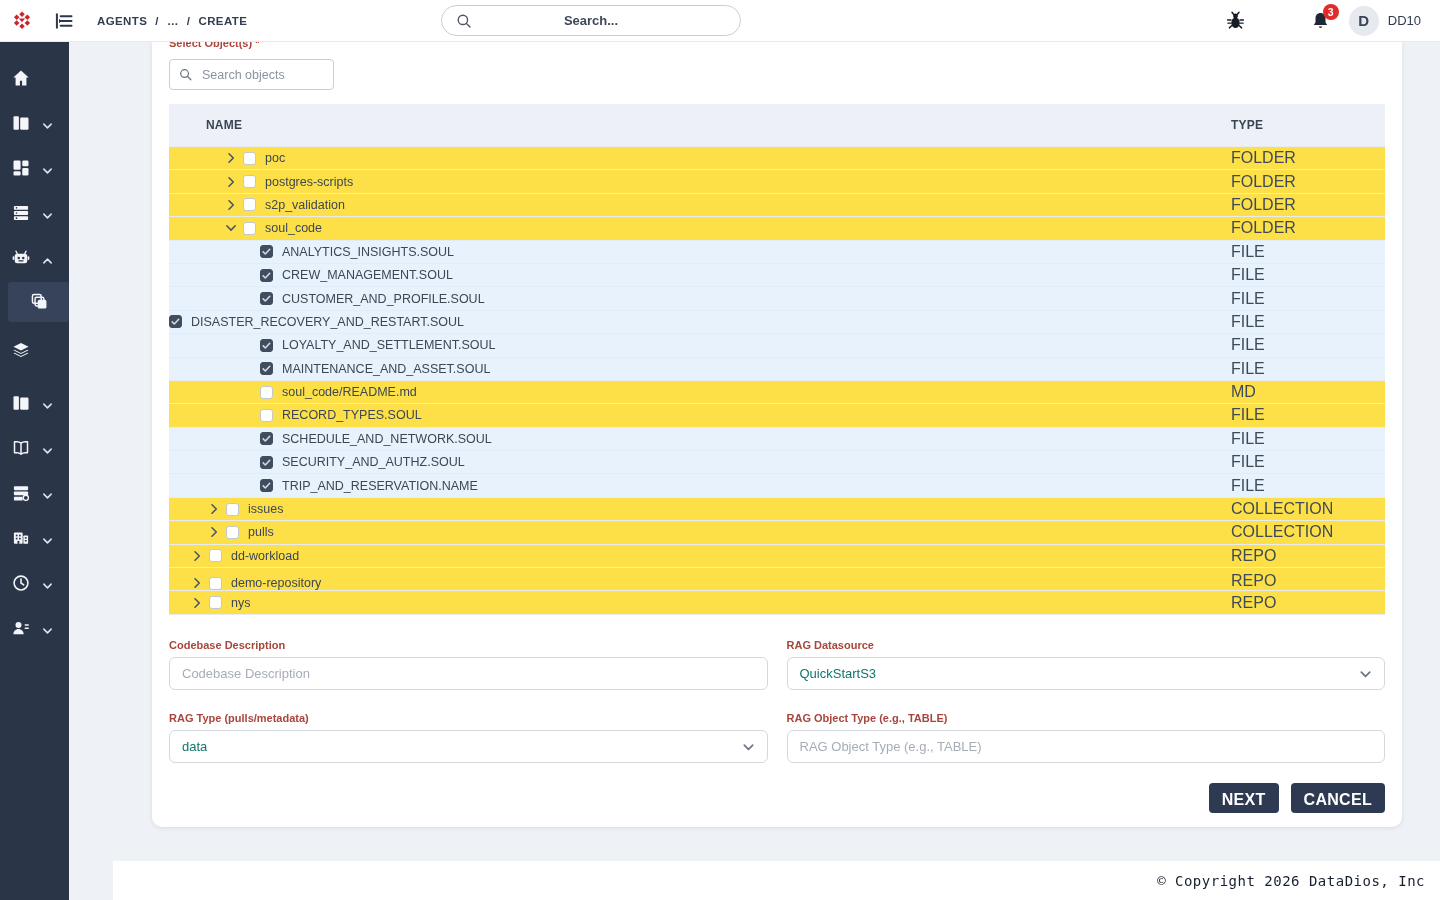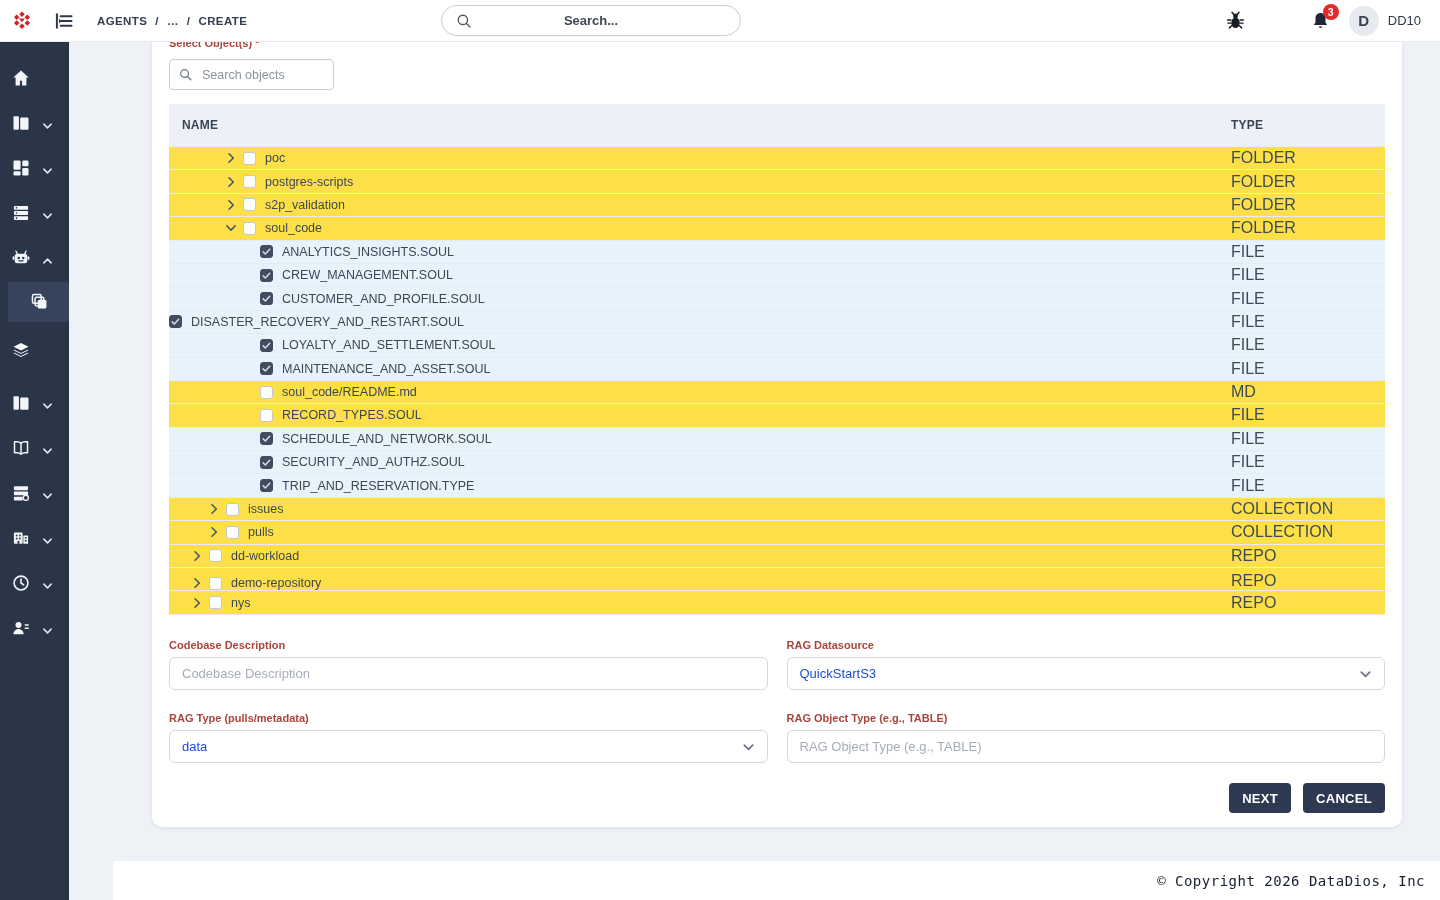--- a/index.html
+++ b/index.html
@@ -66,21 +66,21 @@
     margin-top:10px; width:165px; height:31px; border:1px solid #c9ced6; border-radius:4px;
     display:flex; align-items:center; padding:0 8px; gap:7px; background:#fff;
   }
   .obj-search .mag { width:15px; height:15px; flex:none; }
   .obj-search input { border:none; outline:none; width:100%; font-family:inherit; font-size:12.5px; color:#4a5360; }
   .obj-search input::placeholder { color:#8b93a0; opacity:1; }
 
   
   .obj-table { margin-top:14px; border-bottom:1px solid #e7eaee; }
   .thead { height:42px; background:#edf1f7; display:flex; align-items:center;
-    font-size:12px; font-weight:700; color:#3a4553; letter-spacing:.2px; }
+    font-size:12px; font-weight:700; color:#3a4553; letter-spacing:.2px;padding-left:24px; }
   .th-name { flex:1; padding-left:13px; }
   .th-type { width:154px; flex:none; }
   .trow { height:23.4px; display:flex; align-items:center; border-top:1px solid #e9ebef;
     font-size:12.5px; color:#3d4754; background:#fde047; cursor:default; }
   .trow.hl { background:#e8f2fd; border-top-color:#e0ecf9; }
   .chev { width:14px; height:14px; margin-right:5px; flex:none; cursor:pointer; }
   .chev svg { display:block; }
   .cb { width:13px; height:13px; border:1px solid #c2c8d0; border-radius:3px; background:#fff;
     margin-right:9px; flex:none; cursor:pointer; }
   .cb.on { background:#404d60; border-color:#404d60; display:flex; align-items:center; justify-content:center; }
@@ -91,29 +91,29 @@
   .form-grid { display:grid; grid-template-columns:1fr 1fr; column-gap:19px; row-gap:22px; margin-top:24px; }
   .f-label { font-size:11px; font-weight:600; color:#a9453c; margin-bottom:6px; }
   .f-input { position:relative; }
   .f-input input {
     width:100%; height:33px; border:1px solid #d3d8df; border-radius:6px; outline:none;
     padding:0 12px; font-family:inherit; font-size:13px; color:#4a5360; background:#fff;
   }
   .f-input input::placeholder { color:#a7adb6; opacity:1; }
   .f-select {
     position:relative; height:33px; border:1px solid #d3d8df; border-radius:6px;
-    display:flex; align-items:center; padding:0 34px 0 12px; font-size:13px; color:#1d4ed8;
+    display:flex; align-items:center; padding:0 34px 0 12px; font-size:13px; color:#0f766e;
     background:#fff; cursor:pointer;
   }
   .f-select .sel-chev { position:absolute; right:11px; top:9px; width:15px; height:15px; }
 
   .btn-row { display:flex; justify-content:flex-end; gap:12px; margin-top:20px; }
   .btn {
     background:#2d3a52; color:#fff; border:none; border-radius:4px;
-    font-family:inherit; font-size:13px; font-weight:600; letter-spacing:.3px;
+    font-family:inherit; font-size:16px; font-weight:600; letter-spacing:.3px;
     padding:8px 13px; height:30px; cursor:pointer;
   }
 
   .footer {
     margin-top:auto; height:39px; background:#fff;
     display:flex; align-items:center; justify-content:flex-end; padding-right:15px;
     font-family:"DejaVu Sans Mono", monospace; font-size:14px; color:#17202e; letter-spacing:.5px;
   }
 </style>
 </head>
@@ -455,21 +455,21 @@
               </span>
               <span class="rlabel">SECURITY_AND_AUTHZ.SOUL</span>
               <span class="rtype">FILE</span>
             </div>
             <div class="trow hl" style="padding-left: 91px;">
               <span class="cb on">
                 <svg viewBox="0 0 13 13" width="11" height="11">
                   <path d="M2.6 6.9l2.5 2.5 5.2-5.6" stroke="#d7dbe0" stroke-width="1.8" fill="none" stroke-linecap="round" stroke-linejoin="round"></path>
                 </svg>
               </span>
-              <span class="rlabel">TRIP_AND_RESERVATION.TYPE</span>
+              <span class="rlabel">TRIP_AND_RESERVATION.NAME</span>
               <span class="rtype">FILE</span>
             </div>
             <div class="trow" style="padding-left: 38px;">
               <span class="chev">
                 <svg viewBox="0 0 14 14" width="14" height="14">
                   <path d="M5 2.8l4.3 4.2L5 11.2" stroke="#49566b" stroke-width="1.6" fill="none" stroke-linecap="round" stroke-linejoin="round"></path>
                 </svg>
               </span>
               <span class="cb"></span>
               <span class="rlabel">issues</span>

